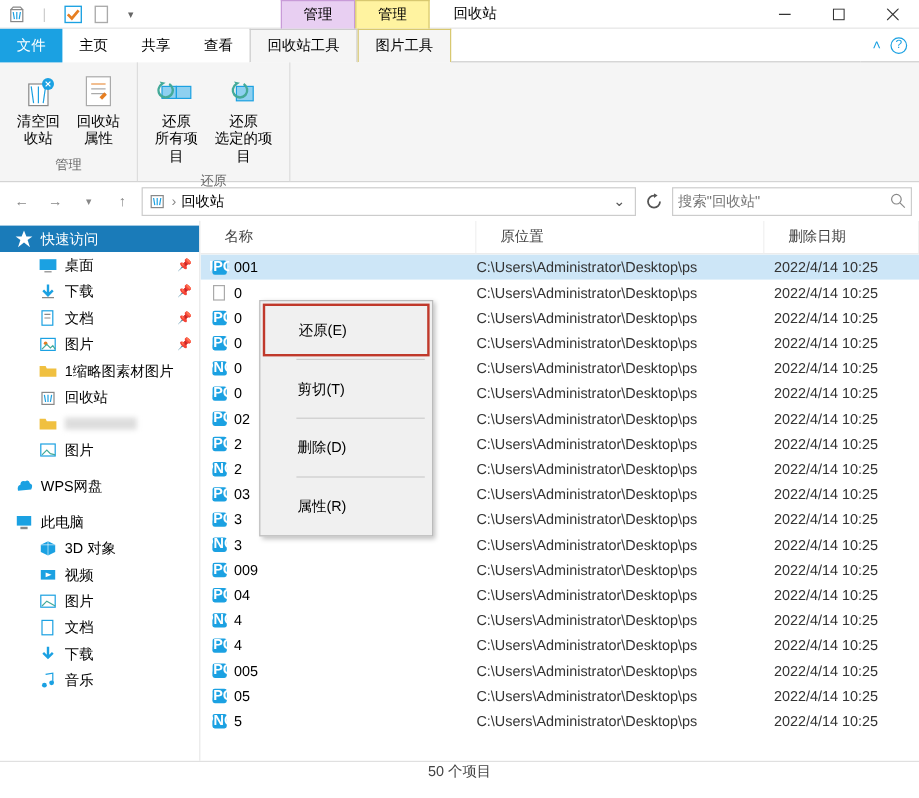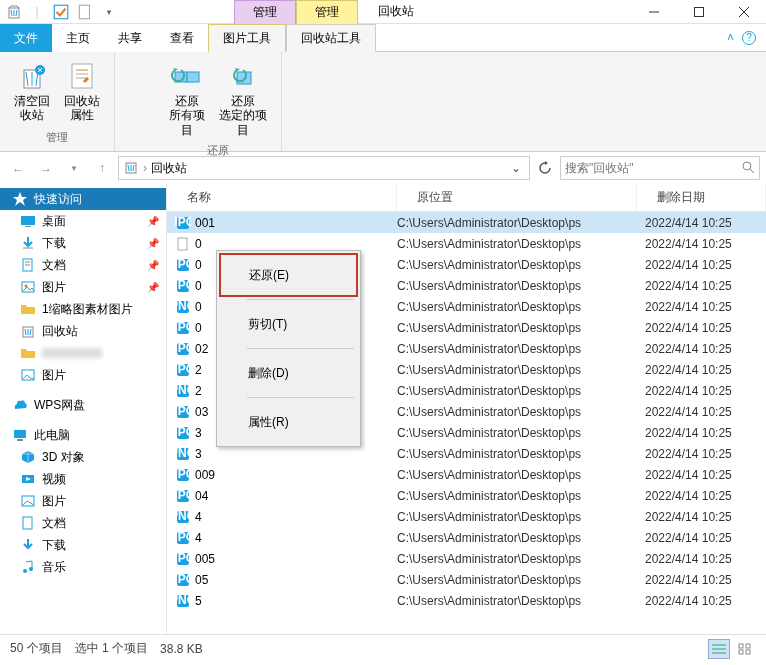--- a/index.html
+++ b/index.html
@@ -21,41 +21,41 @@
 
 .ribbon-tabs { height: 28px; display: flex; align-items: stretch; background: #fff; }
 .ribbon-tab { padding: 6px 14px; cursor: pointer; font-size: 12px; display: flex; align-items: center; }
 .ribbon-tab.file { background: #1ba1e2; color: #fff; }
 .ribbon-tab.active { border: 1px solid #ccc; border-bottom: 1px solid #f5f5f5; background: #f5f5f5; }
 .ribbon-tab.yellow-active { border: 1px solid #d8c870; border-bottom: 1px solid #f5f5f5; background: #f5f5f5; }
 .ribbon-spacer { flex: 1; border-bottom: 1px solid #ccc; }
 .ribbon-right { display: flex; align-items: center; gap: 8px; padding: 0 10px; border-bottom: 1px solid #ccc; }
 
 
-.ribbon-content { height: 100px; background: #f5f5f5; display: flex; border-bottom: 1px solid #ccc; gap: 40px; }
+.ribbon-content { height: 100px; background: #f5f5f5; display: flex; border-bottom: 1px solid #ccc; }
 .ribbon-group { display: flex; flex-direction: column; align-items: center; padding: 4px 8px; border-right: 1px solid #ddd; }
 .ribbon-group-items { display: flex; flex: 1; gap: 2px; }
 .ribbon-btn { display: flex; flex-direction: column; align-items: center; justify-content: flex-start; padding: 4px 4px; cursor: pointer; width: 48px; }
 .ribbon-btn-icon { width: 32px; height: 32px; margin-bottom: 2px; }
 .ribbon-btn-label { font-size: 12px; text-align: center; line-height: 1.2; }
 .ribbon-group-name { font-size: 11px; color: #666; padding: 2px 0; }
 
 
 .nav-bar { height: 32px; display: flex; align-items: center; padding: 2px 6px; gap: 4px; background: #fff; }
 .nav-btn { width: 24px; height: 24px; display: flex; align-items: center; justify-content: center; cursor: pointer; color: #888; }
 .addr-box { flex: 1; height: 24px; border: 1px solid #ccc; display: flex; align-items: center; padding: 0 4px; gap: 4px; }
 .addr-dropdown { width: 18px; text-align: center; color: #555; cursor: pointer; }
 .refresh-btn { width: 22px; height: 22px; display: flex; align-items: center; justify-content: center; cursor: pointer; }
 .search-box { width: 200px; height: 24px; border: 1px solid #ccc; display: flex; align-items: center; padding: 0 4px; color: #888; }
 .search-box input { border: none; outline: none; flex: 1; font-size: 12px; color: #555; }
 
 
 .main { display: flex; height: 450px; }
 .sidebar { width: 167px; border-right: 1px solid #e8e8e8; overflow: hidden; padding-top: 4px; }
-.tree-item { display: flex; align-items: center; height: 22px; padding-left: 20px; gap: 6px; cursor: pointer; }
+.tree-item { display: flex; align-items: center; height: 22px; padding-left: 32px; gap: 6px; cursor: pointer; }
 .tree-item.top { padding-left: 12px; }
 .tree-item.quick { background: #1a7bb9; color: #fff; }
 .tree-icon { width: 16px; height: 16px; flex-shrink: 0; }
 .pin { margin-left: auto; margin-right: 6px; color: #888; font-size: 10px; }
 .tree-spacer { height: 8px; }
 
 .file-area { flex: 1; display: flex; flex-direction: column; overflow: hidden; }
 .col-headers { height: 28px; display: flex; align-items: center; border-bottom: 1px solid #e8e8e8; color: #444; }
 .col-h { padding: 0 20px; border-right: 1px solid #f0f0f0; height: 100%; display: flex; align-items: center; }
 .col-name { width: 230px; }
@@ -70,21 +70,21 @@
 .file-row .cell-date { flex: 1; color: #333; padding-left: 8px; }
 .file-icon { width: 16px; height: 16px; flex-shrink: 0; }
 
 
 .context-menu { position: absolute; left: 216px; top: 250px; width: 145px; background: #f0f0f0; border: 1px solid #bbb; box-shadow: 2px 2px 4px rgba(0,0,0,0.25); padding: 2px; z-index: 100; }
 .ctx-item { height: 44px; display: flex; align-items: center; padding-left: 28px; cursor: pointer; position: relative; border: 1px solid transparent; }
 .ctx-item.highlighted { border: 2px solid #c0392b; }
 .ctx-sep { height: 1px; background: #ccc; margin: 2px 4px 2px 28px; }
 
 
-.status-bar { height: 28px; border-top: 1px solid #e0e0e0; display: flex; align-items: center; padding: 0 10px; gap: 12px; font-size: 12px; color: #444; }
+.status-bar { height: 28px; border-top: 1px solid #e0e0e0; display: flex; align-items: center; padding: 0 10px; gap: 12px; font-size: 12px; color: #444; flex-direction: column; }
 .status-right { margin-left: auto; display: flex; gap: 4px; }
 .view-btn { width: 22px; height: 20px; border: 1px solid transparent; display: flex; align-items: center; justify-content: center; cursor: pointer; }
 .view-btn.active { background: #d0e4f5; border-color: #9ac; }
 
 
 .file-list::-webkit-scrollbar, .sidebar::-webkit-scrollbar { width: 16px; }
 .file-list::-webkit-scrollbar-thumb, .sidebar::-webkit-scrollbar-thumb { background: #c0c0c0; }
 .file-list::-webkit-scrollbar-track, .sidebar::-webkit-scrollbar-track { background: #f0f0f0; }
 </style>
 </head>
@@ -136,22 +136,22 @@
         </svg>
       </div>
   </div>
 </div>
 
 <div class="ribbon-tabs">
   <div class="ribbon-tab file">文件</div>
   <div class="ribbon-tab">主页</div>
   <div class="ribbon-tab">共享</div>
   <div class="ribbon-tab">查看</div>
+  <div class="ribbon-tab active">回收站工具</div>
   <div class="ribbon-tab yellow-active">图片工具</div>
-  <div class="ribbon-tab active">回收站工具</div>
   <div class="ribbon-spacer"></div>
   <div class="ribbon-right">
     <span style="color:#1ba1e2">˄</span>
     <span style="color:#1ba1e2;border:1px solid #1ba1e2;border-radius:50%;width:14px;height:14px;display:inline-flex;align-items:center;justify-content:center;font-size:10px">?</span>
   </div>
 </div>
 
 <div class="ribbon-content">
   <div class="ribbon-group">
     <div class="ribbon-group-items">

